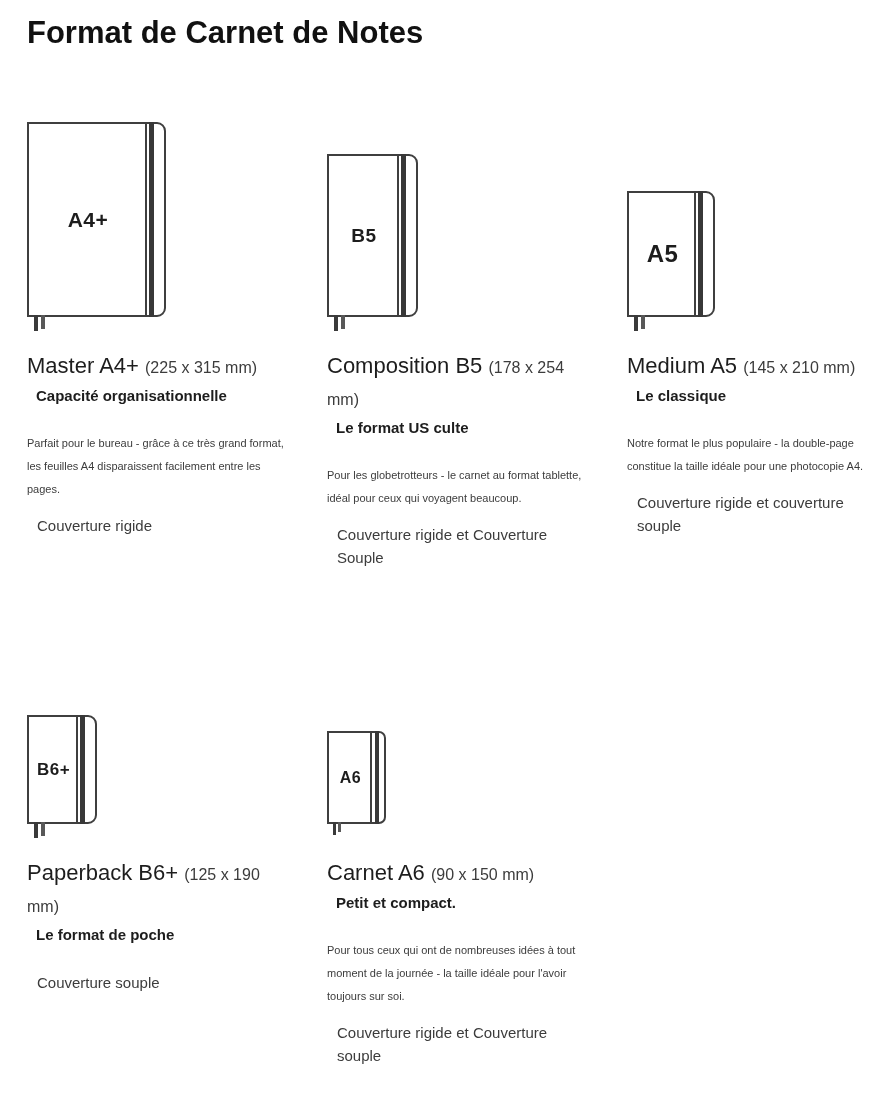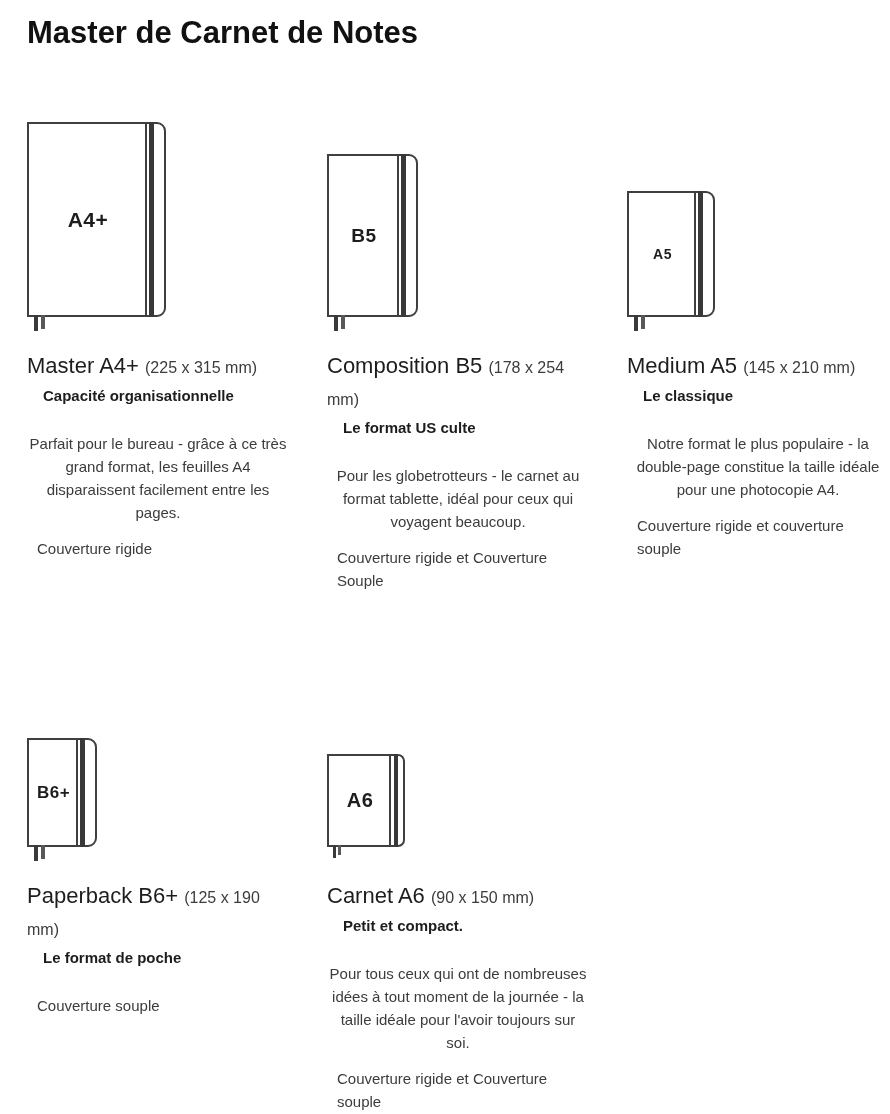--- a/index.html
+++ b/index.html
@@ -86,42 +86,41 @@
   }
   h2.card-title .dims {
     font-size: 16px;
     color: #3c3c3c;
   }
   h3.tagline {
     font-size: 15px;
     font-weight: 700;
     line-height: 21px;
     color: #1d1d1d;
-    margin: 0 0 26px 16px;
+    margin: 0 0 26px 9px;
   }
   p.desc {
-    font-size: 15px;
+    font-size: 11px;
     line-height: 23px;
     margin: 0 0 13px 0;
     color: #3c3c3c;
-    text-align: center;
   }
   p.covers {
     font-size: 15px;
     line-height: 23px;
     margin: 10px;
     color: #3c3c3c;
   }
 </style>
 </head>
 <body>
 
 <div class="page">
 
-  <h1 class="page-title">Master de Carnet de Notes</h1>
+  <h1 class="page-title">Format de Carnet de Notes</h1>
 
   <div class="grid">
 
     <article class="card">
       <div class="figure">
         <div class="notebook" style="width:139px;height:195px;font-size:21px">
           <span class="front-line"></span>
           <span class="band"></span>
           <span class="badge">A4+</span>
           <span class="ribbon r1"></span>
@@ -145,21 +144,21 @@
         </div>
       </div>
       <h2 class="card-title"><span>Composition B5</span> <span class="dims">(178 x 254 mm)</span></h2>
       <h3 class="tagline">Le format US culte</h3>
       <p class="desc">Pour les globetrotteurs - le carnet au format tablette, idéal pour ceux qui voyagent beaucoup.</p>
       <p class="covers">Couverture rigide et Couverture Souple</p>
     </article>
 
     <article class="card">
       <div class="figure">
-        <div class="notebook" style="width:88px;height:126px;font-size:14px">
+        <div class="notebook" style="width:88px;height:126px;font-size:24px">
           <span class="front-line"></span>
           <span class="band"></span>
           <span class="badge">A5</span>
           <span class="ribbon r1"></span>
           <span class="ribbon r2"></span>
         </div>
       </div>
       <h2 class="card-title"><span>Medium A5</span> <span class="dims">(145 x 210 mm)</span></h2>
       <h3 class="tagline">Le classique</h3>
       <p class="desc">Notre format le plus populaire - la double-page constitue la taille idéale pour une photocopie A4.</p>
@@ -176,21 +175,21 @@
           <span class="ribbon r2"></span>
         </div>
       </div>
       <h2 class="card-title"><span>Paperback B6+</span> <span class="dims">(125 x 190 mm)</span></h2>
       <h3 class="tagline">Le format de poche</h3>
       <p class="covers">Couverture souple</p>
     </article>
 
     <article class="card">
       <div class="figure">
-        <div class="notebook nb-small" style="width:78px;height:93px;font-size:20px">
+        <div class="notebook nb-small" style="width:59px;height:93px;font-size:16px">
           <span class="front-line"></span>
           <span class="band"></span>
           <span class="badge">A6</span>
           <span class="ribbon r1"></span>
           <span class="ribbon r2"></span>
         </div>
       </div>
       <h2 class="card-title"><span>Carnet A6</span> <span class="dims">(90 x 150 mm)</span></h2>
       <h3 class="tagline">Petit et compact.</h3>
       <p class="desc">Pour tous ceux qui ont de nombreuses idées à tout moment de la journée - la taille idéale pour l'avoir toujours sur soi.</p>

